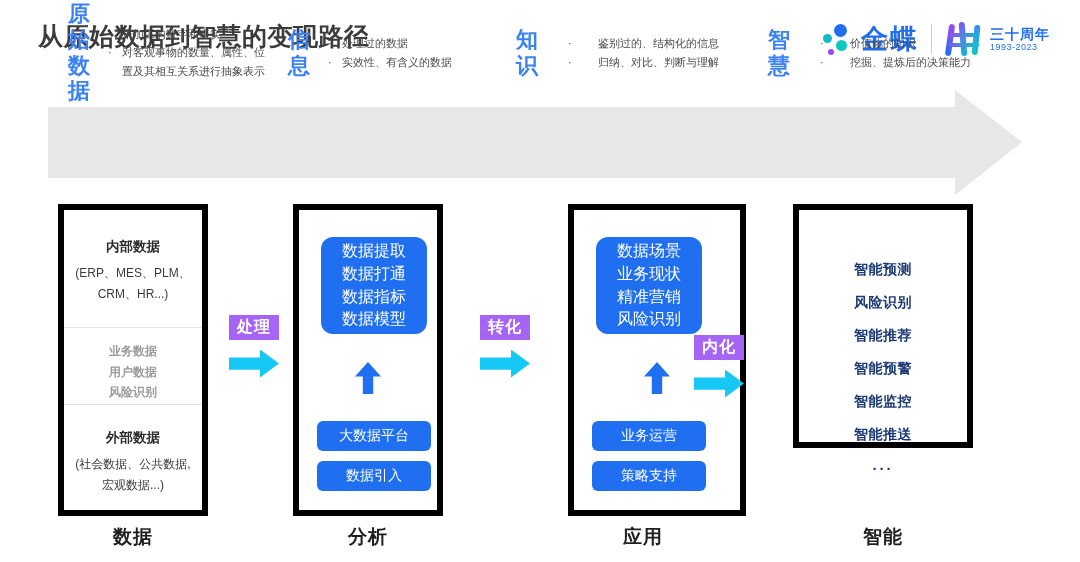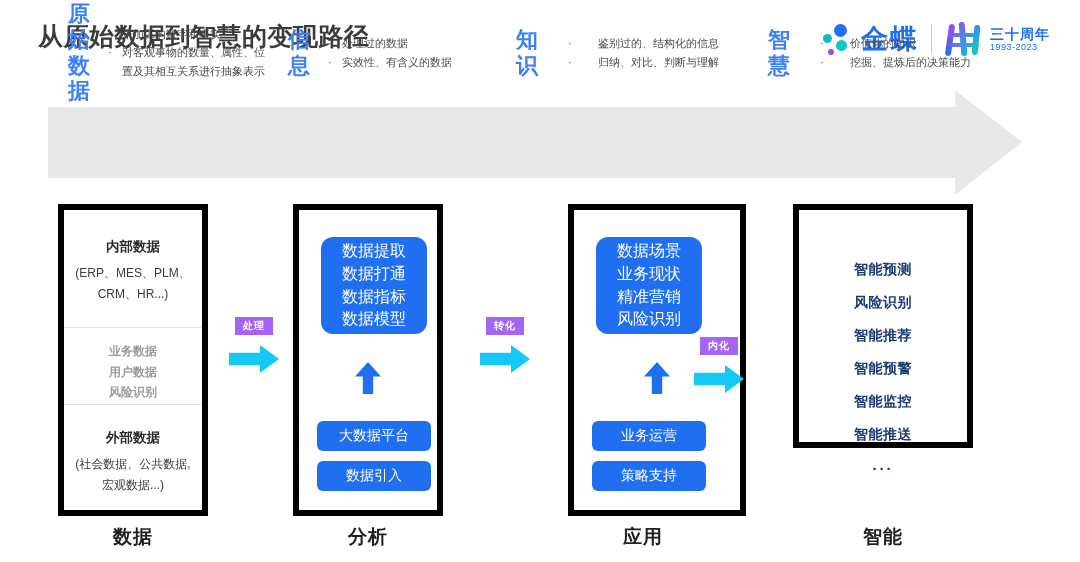--- a/index.html
+++ b/index.html
@@ -259,21 +259,21 @@
     width: 64px;
     text-align: center;
   }
   .conn-1 { left: 222px; top: 315px; }
   .conn-2 { left: 473px; top: 315px; }
   .conn-3 { left: 687px; top: 315px; margin-top: 20px; }
   .conn-badge {
     display: inline-block;
     background: #a664f5;
     color: #ffffff;
-    font-size: 10px;
+    font-size: 16px;
     font-weight: bold;
     padding: 3px 8px 4px;
     letter-spacing: 1px;
     line-height: 1.1;
   }
   .conn-arrow {
     margin: 10px auto 0;
     width: 50px;
     height: 28px;
     background: #16c8f5;

